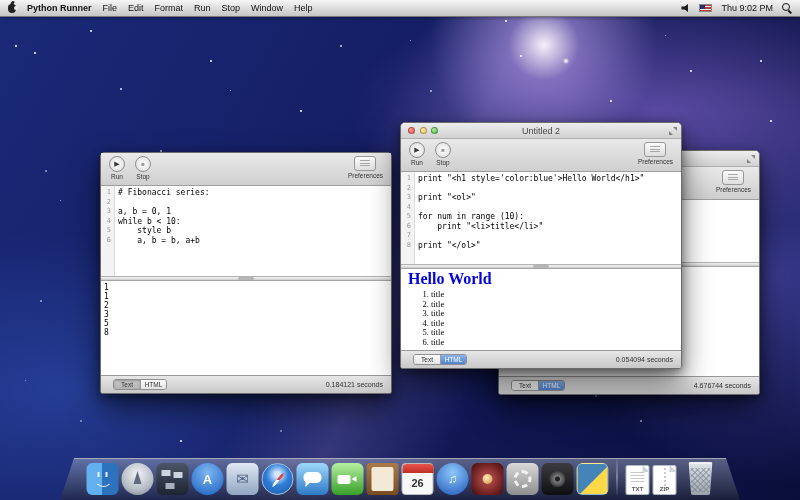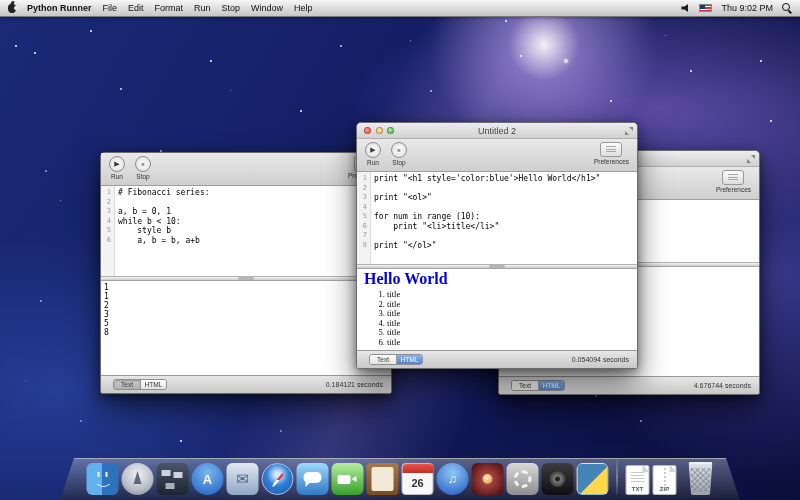--- a/index.html
+++ b/index.html
@@ -46,21 +46,21 @@
   .flag-icon { width:13px; height:8px; background:repeating-linear-gradient(#c23b33 0 1.2px,#fff 1.2px 2.4px); position:relative; border:0.5px solid #888; }
   .flag-icon::before { content:""; position:absolute; width:5px; height:4px; background:#26306b; left:0; top:0; }
   .spot-icon { width:10px; height:10px; position:relative; }
   .spot-icon::before { content:""; position:absolute; width:6px; height:6px; border:1.4px solid #111; border-radius:50%; top:0; left:0; }
   .spot-icon::after { content:""; position:absolute; width:4px; height:1.5px; background:#111; transform:rotate(45deg); bottom:1px; right:0; }
 
   
   .win { position:absolute; background:#fff; border:1px solid #6c6c6c; border-radius:5px 5px 3px 3px;
     box-shadow:0 14px 30px rgba(0,0,0,.55), 0 3px 10px rgba(0,0,0,.4); display:flex; flex-direction:column; }
   .win-left  { left:100px; top:152px; width:292px; height:242px; z-index:2; }
-  .win-front { left:356px; top:122px; width:282px; height:247px; z-index:3; }
+  .win-front { left:400px; top:122px; width:282px; height:247px; z-index:3; }
   .win-right { left:498px; top:150px; width:262px; height:245px; z-index:1; }
   .titlebar { height:16px; flex:none; background:linear-gradient(#ededed,#d1d1d1); border-bottom:1px solid #aeaeae;
     border-radius:4px 4px 0 0; position:relative; display:flex; align-items:center; justify-content:center;
     font-size:9px; color:#474747; }
   .lights { position:absolute; left:7px; top:4px; display:flex; gap:4.5px; }
   .light { width:7px; height:7px; border-radius:50%; border:0.5px solid rgba(0,0,0,.3); }
   .light.red    { background:radial-gradient(circle at 35% 30%, #ff9a96, #f4504c); }
   .light.yellow { background:radial-gradient(circle at 35% 30%, #ffeab0, #f5bd4f); }
   .light.green  { background:radial-gradient(circle at 35% 30%, #b8eeab, #3cbb3c); }
   .fs-arrows { position:absolute; right:4px; top:4px; width:8px; height:8px; opacity:.65; }

